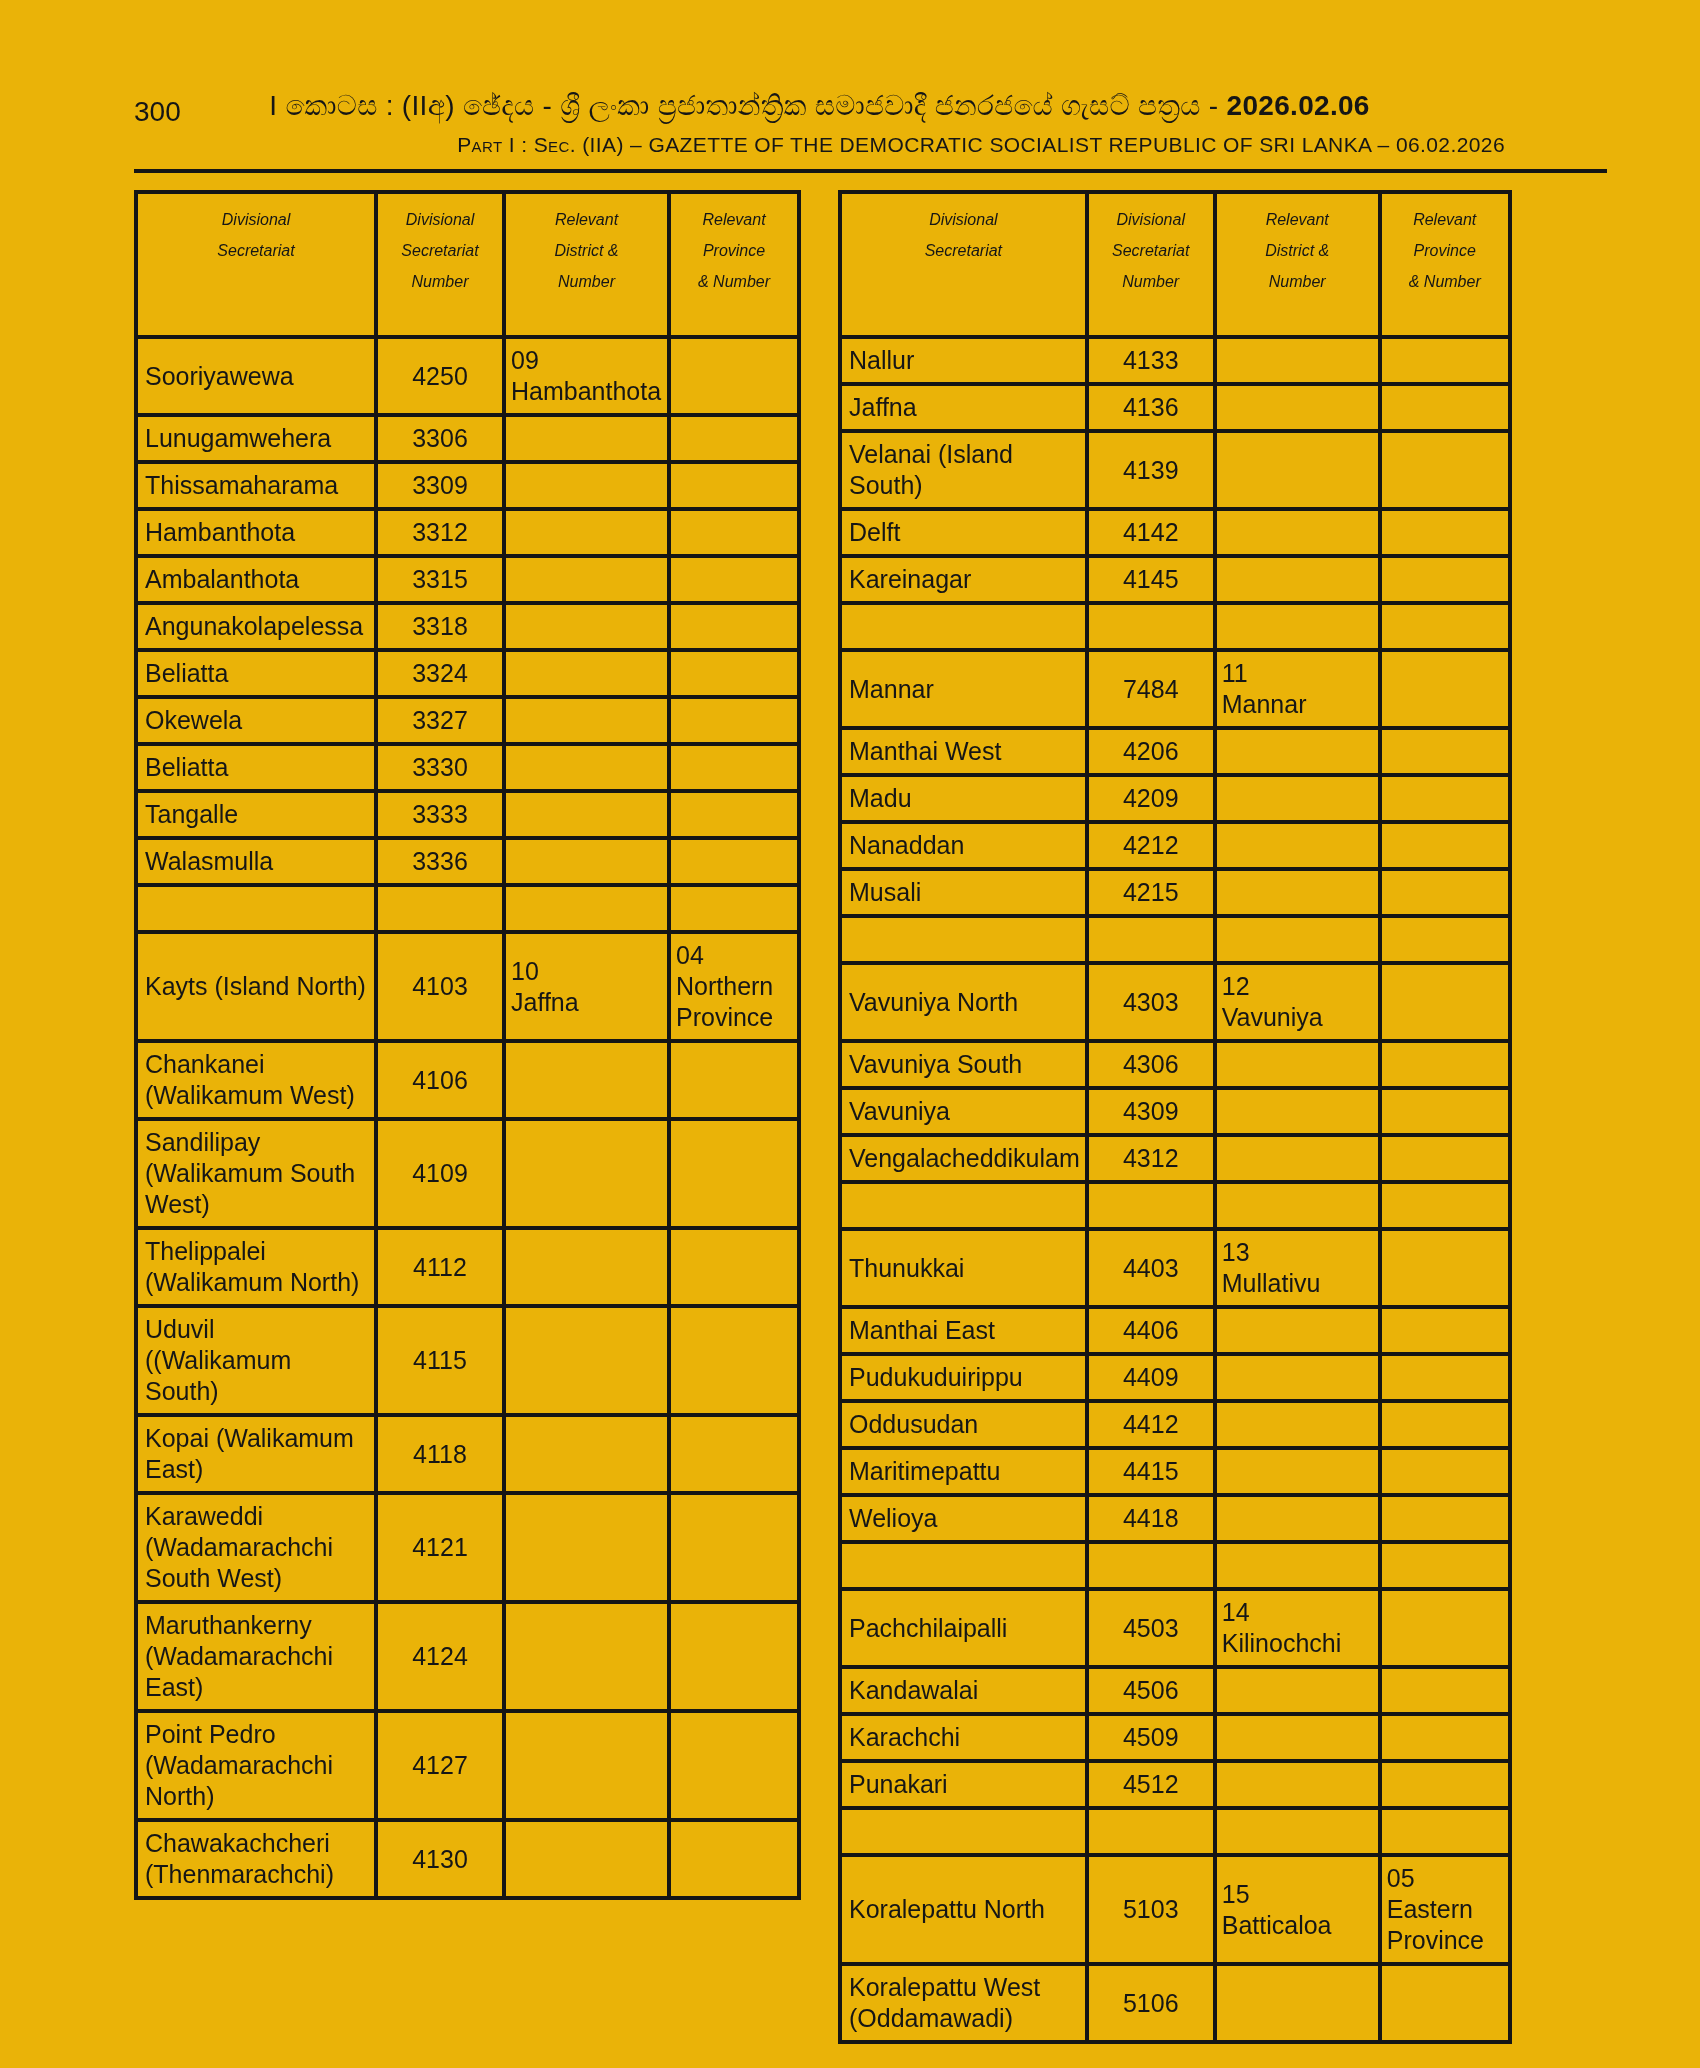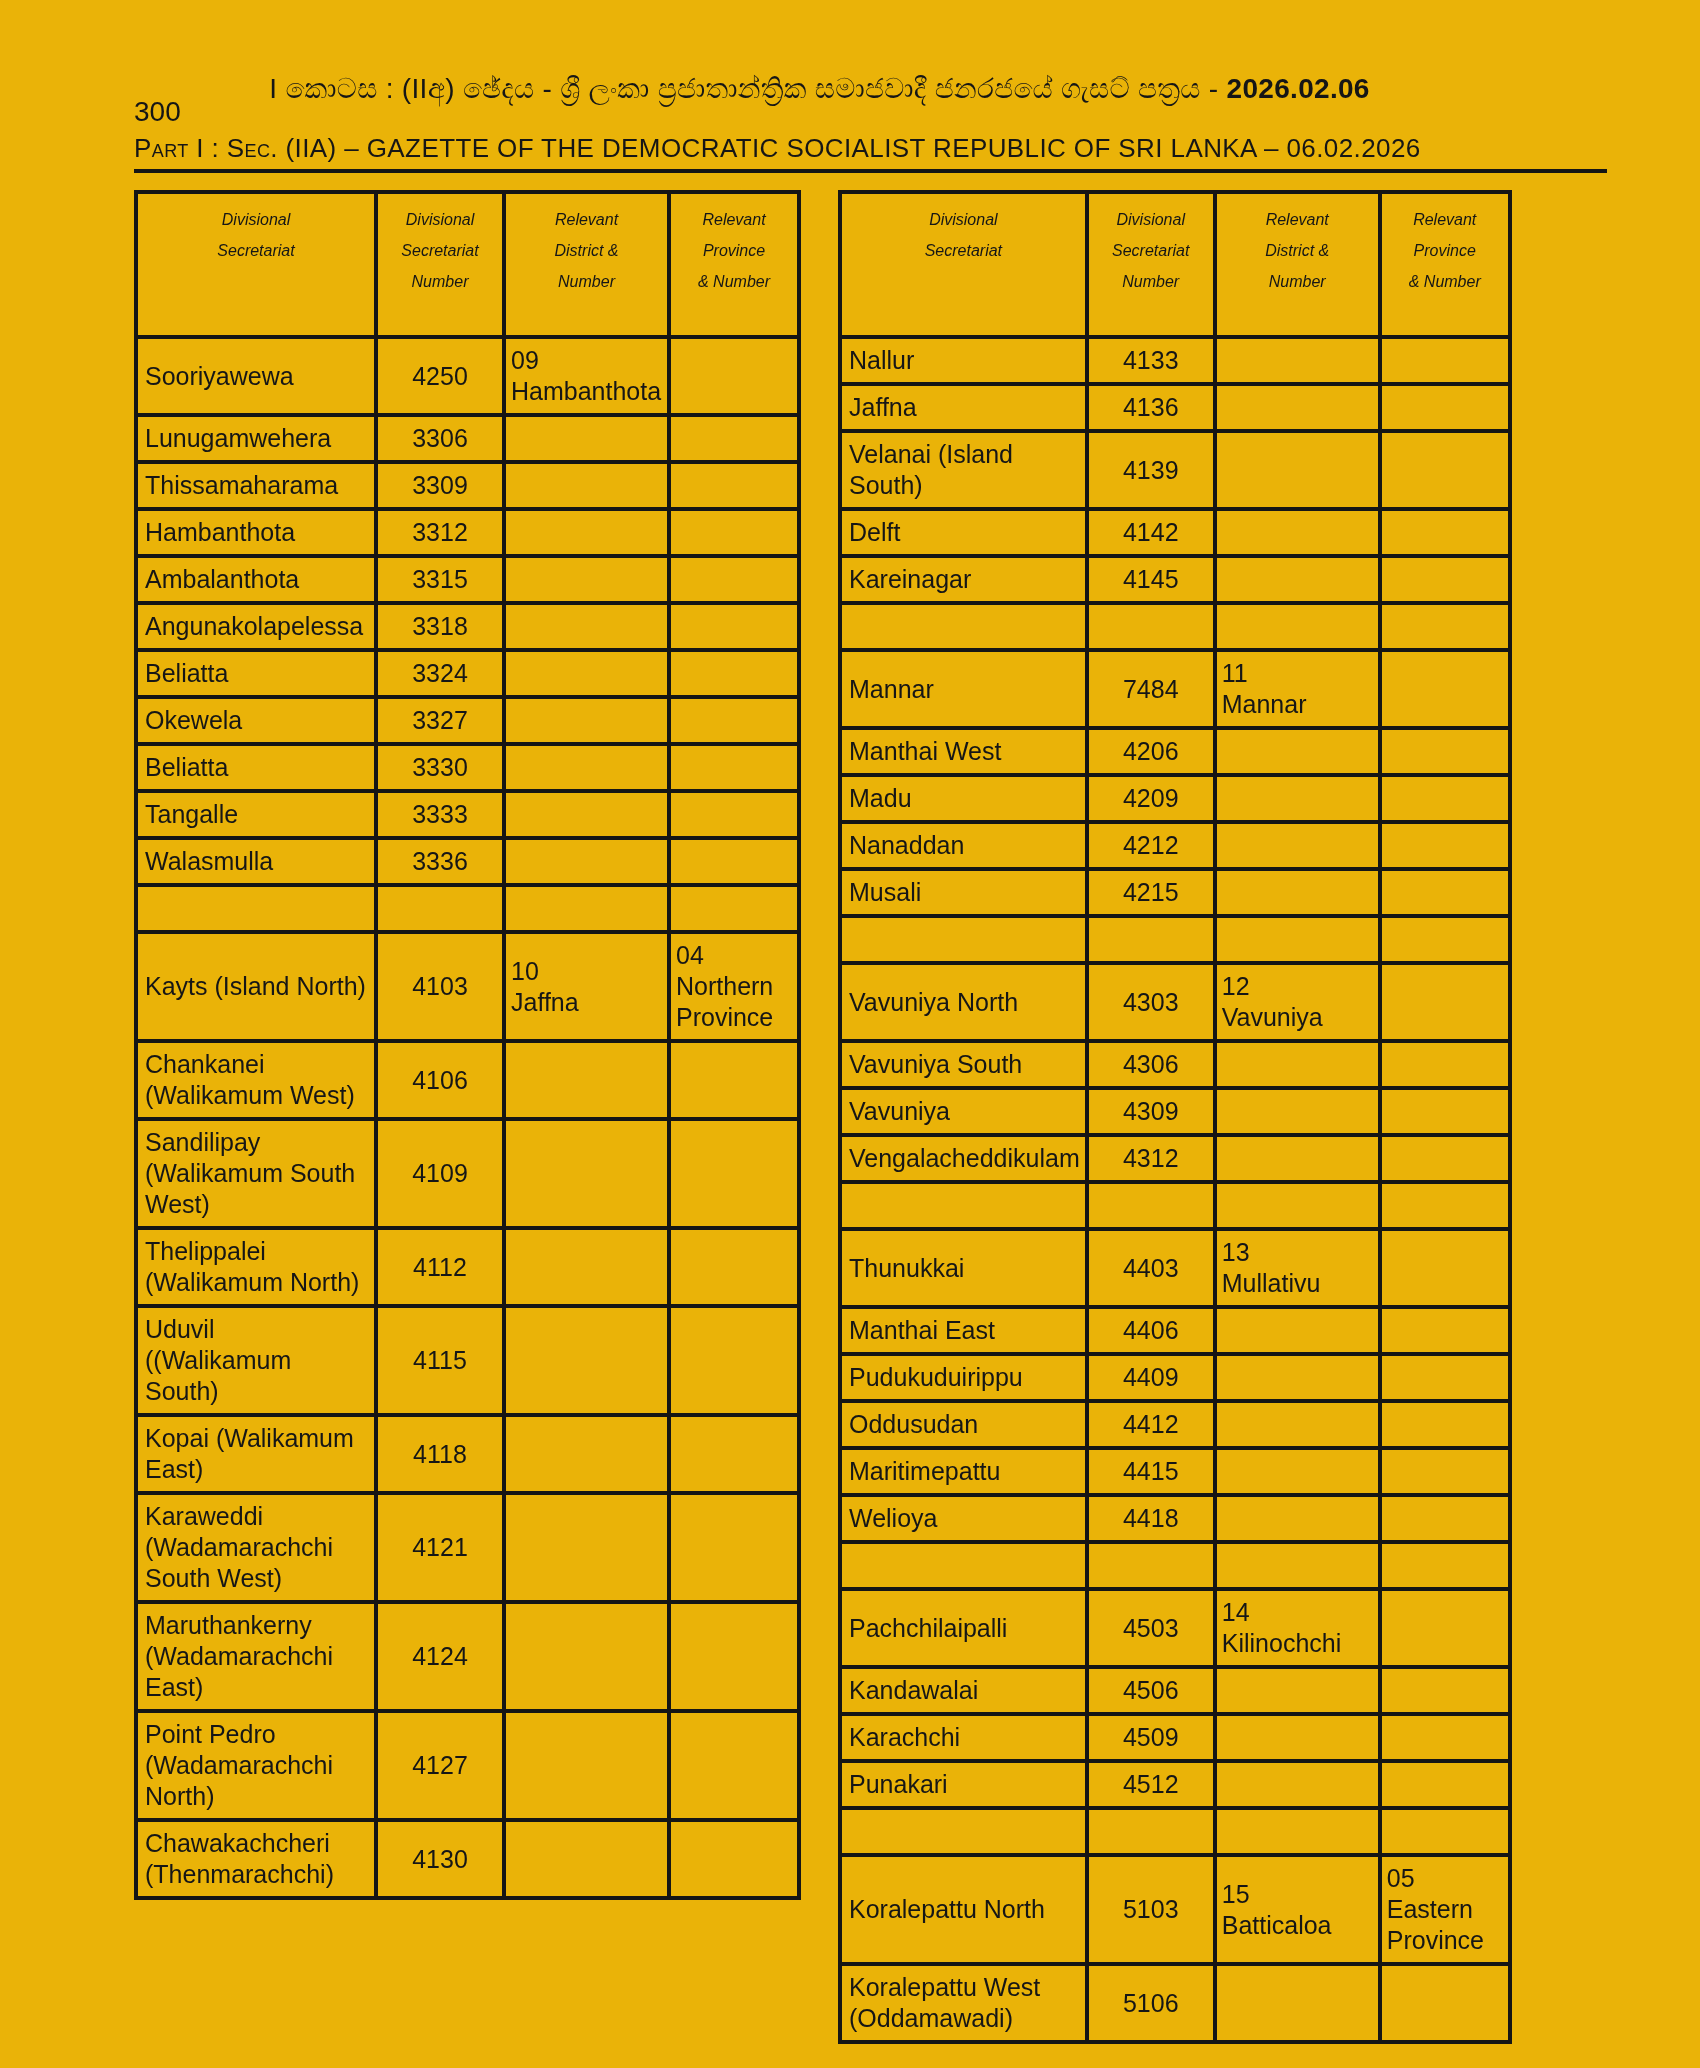--- a/index.html
+++ b/index.html
@@ -14,35 +14,35 @@
   }
   .page-num {
     position: absolute;
     left: 134px;
     top: 96px;
     font-size: 28px;
   }
   .title-si {
     position: absolute;
     left: 134px;
-    top: 73px;
+    top: 90px;
     width: 1371px;
     text-align: center;
     font-size: 28px;
     letter-spacing: 0.3px;
     white-space: nowrap;
   }
   .title-si b { font-weight: bold; }
   .title-en {
     position: absolute;
     left: 134px;
     top: 133px;
     width: 1371px;
-    text-align: left;
-    font-size: 26px;
+    text-align: right;
+    font-size: 21px;
     font-variant: small-caps;
     letter-spacing: 0.4px;
     white-space: nowrap;
   }
   .head-rule {
     position: absolute;
     left: 134px;
     top: 169px;
     width: 1473px;
     height: 4px;

